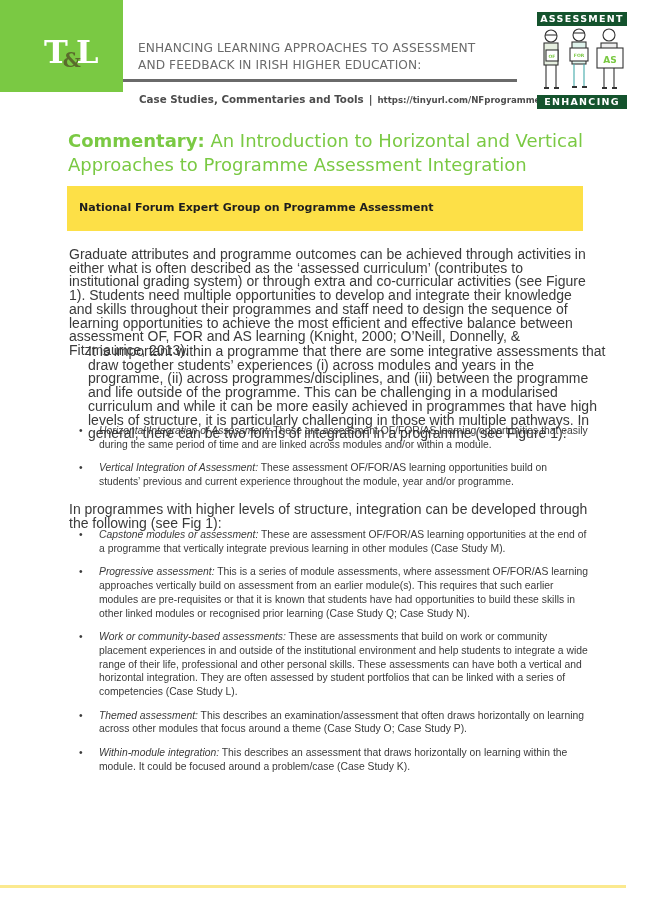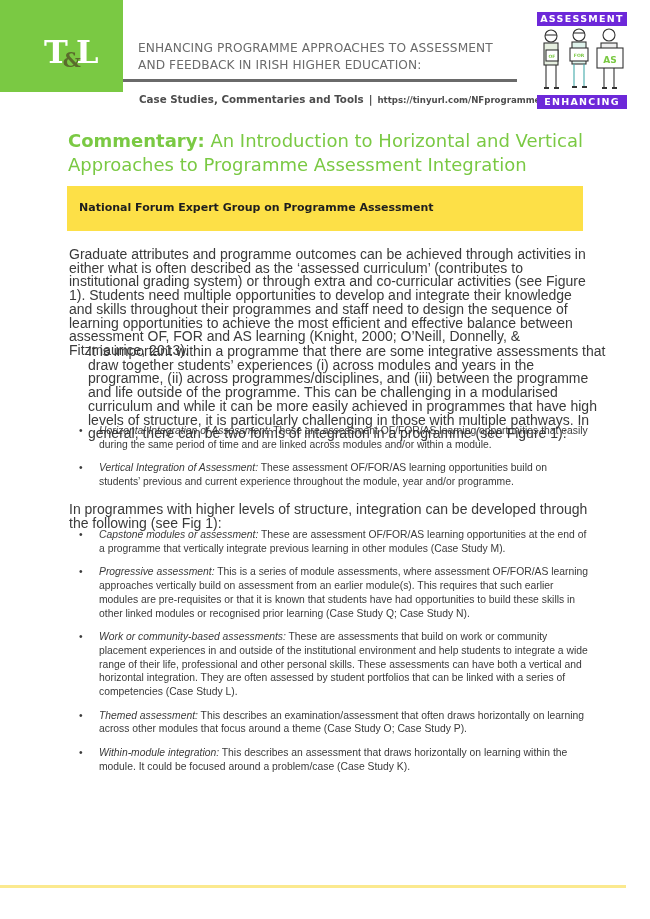--- a/index.html
+++ b/index.html
@@ -9,21 +9,21 @@
   .tl-logo .amp { color:#5a6b2c; font-size:20px; position:relative; top:4px; margin:0 -3px; }
   .hdr-line1, .hdr-line2 { position:absolute; left:138px; font-family:"DejaVu Sans", sans-serif; font-size:12.2px; color:#6b6b6b; letter-spacing:0.1px; white-space:nowrap; }
   .hdr-line1 { top:41px; }
   .hdr-line2 { top:58px; }
   .hdr-rule { position:absolute; left:123px; top:79px; width:394px; height:3px; background:#6a6a6a; }
   .subhdr { position:absolute; left:139px; top:93px; white-space:nowrap; font-size:10.3px; }
   .subhdr .s-main { font-weight:bold; color:#4d4d4d; }
   .subhdr .s-sep { font-weight:bold; color:#4d4d4d; margin:0 5px; }
   .subhdr .s-url { font-weight:bold; color:#4d4d4d; font-size:8.6px; }
   .afl-logo { position:absolute; left:537px; top:12px; width:90px; height:97px; }
-  .afl-band { position:absolute; left:0; width:90px; height:14px; background:#6d28d9; color:#ffffff; font-weight:bold; font-size:9.5px; text-align:center; line-height:14px; letter-spacing:1.3px; }
+  .afl-band { position:absolute; left:0; width:90px; height:14px; background:#14532d; color:#ffffff; font-weight:bold; font-size:9.5px; text-align:center; line-height:14px; letter-spacing:1.3px; }
   .afl-top { top:0; }
   .afl-bot { top:83px; }
   .afl-fig { position:absolute; left:0; top:14px; width:90px; height:69px; }
   .title { position:absolute; left:68px; top:129px; width:540px; font-family:"DejaVu Sans", sans-serif; font-size:18px; line-height:24px; color:#7ac943; }
   .title .t-bold { font-weight:bold; }
   .author-box { position:absolute; left:67px; top:186px; width:516px; height:45px; background:#fde047; }
   .author { position:absolute; left:12px; top:15px; font-weight:bold; font-size:11px; color:#1e1e1e; white-space:nowrap; }
   .body { position:absolute; left:69px; width:520px; font-family:"Liberation Sans", sans-serif; font-size:14px; line-height:13.7px; color:#3a3a3a; }
   .p1 { top:248px; }
   .p2 { top:345px;margin-left:19px; }
@@ -36,21 +36,21 @@
   .ul2 { top:528px; }
   .foot-rule { position:absolute; left:0; top:885px; width:626px; height:3px; background:#fbe98e; }
 </style>
 </head>
 <body>
 
 <div class="green-block">
   <div class="tl-logo"><span>T</span><span class="amp">&amp;</span><span>L</span></div>
 </div>
 
-<div class="hdr-line1">ENHANCING PROGRAMME APPROACHES TO ASSESSMENT</div>
+<div class="hdr-line1">ENHANCING LEARNING APPROACHES TO ASSESSMENT</div>
 <div class="hdr-line2">AND FEEDBACK IN IRISH HIGHER EDUCATION:</div>
 <div class="hdr-rule"></div>
 
 <div class="subhdr">
   <span class="s-main">Case Studies, Commentaries and Tools</span><span class="s-sep">|</span><span class="s-url">https://tinyurl.com/NFprogramme</span>
 </div>
 
 <div class="afl-logo">
   <div class="afl-band afl-top">ASSESSMENT</div>
   <svg class="afl-fig" viewBox="0 0 90 69" width="90" height="69">

